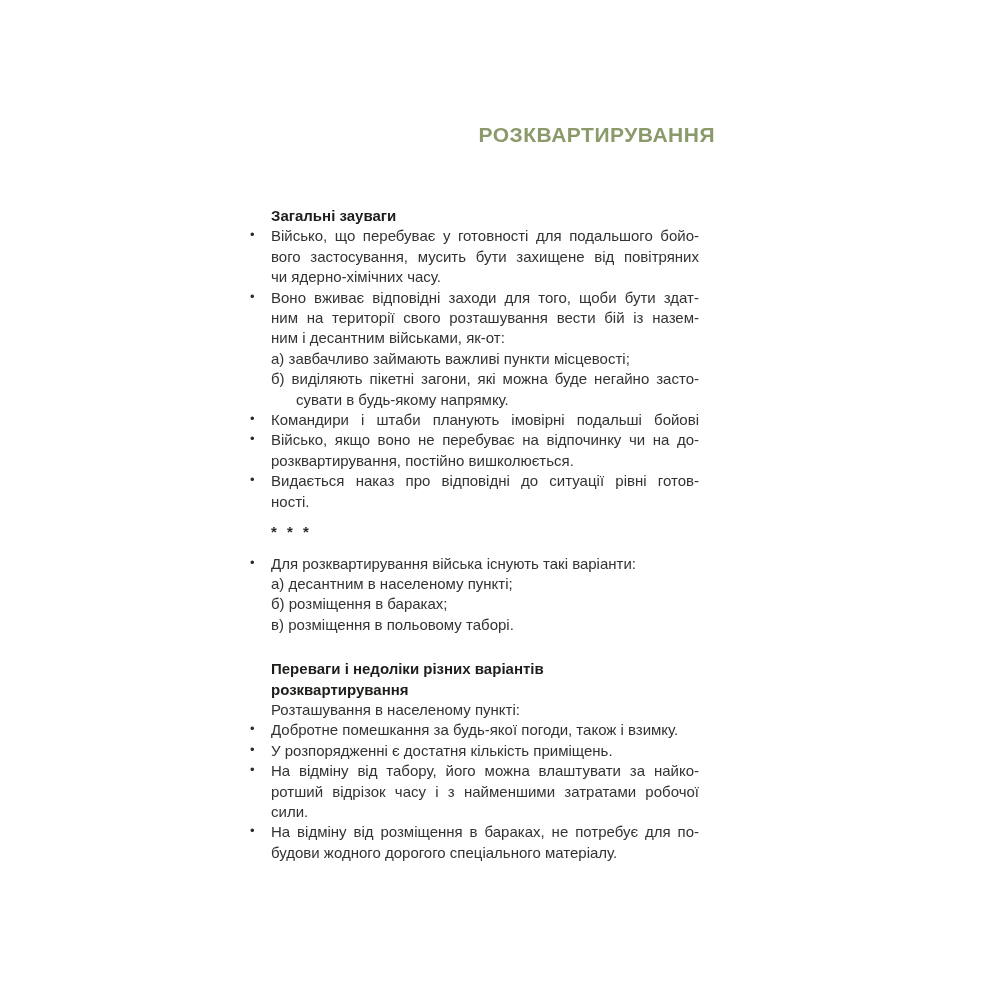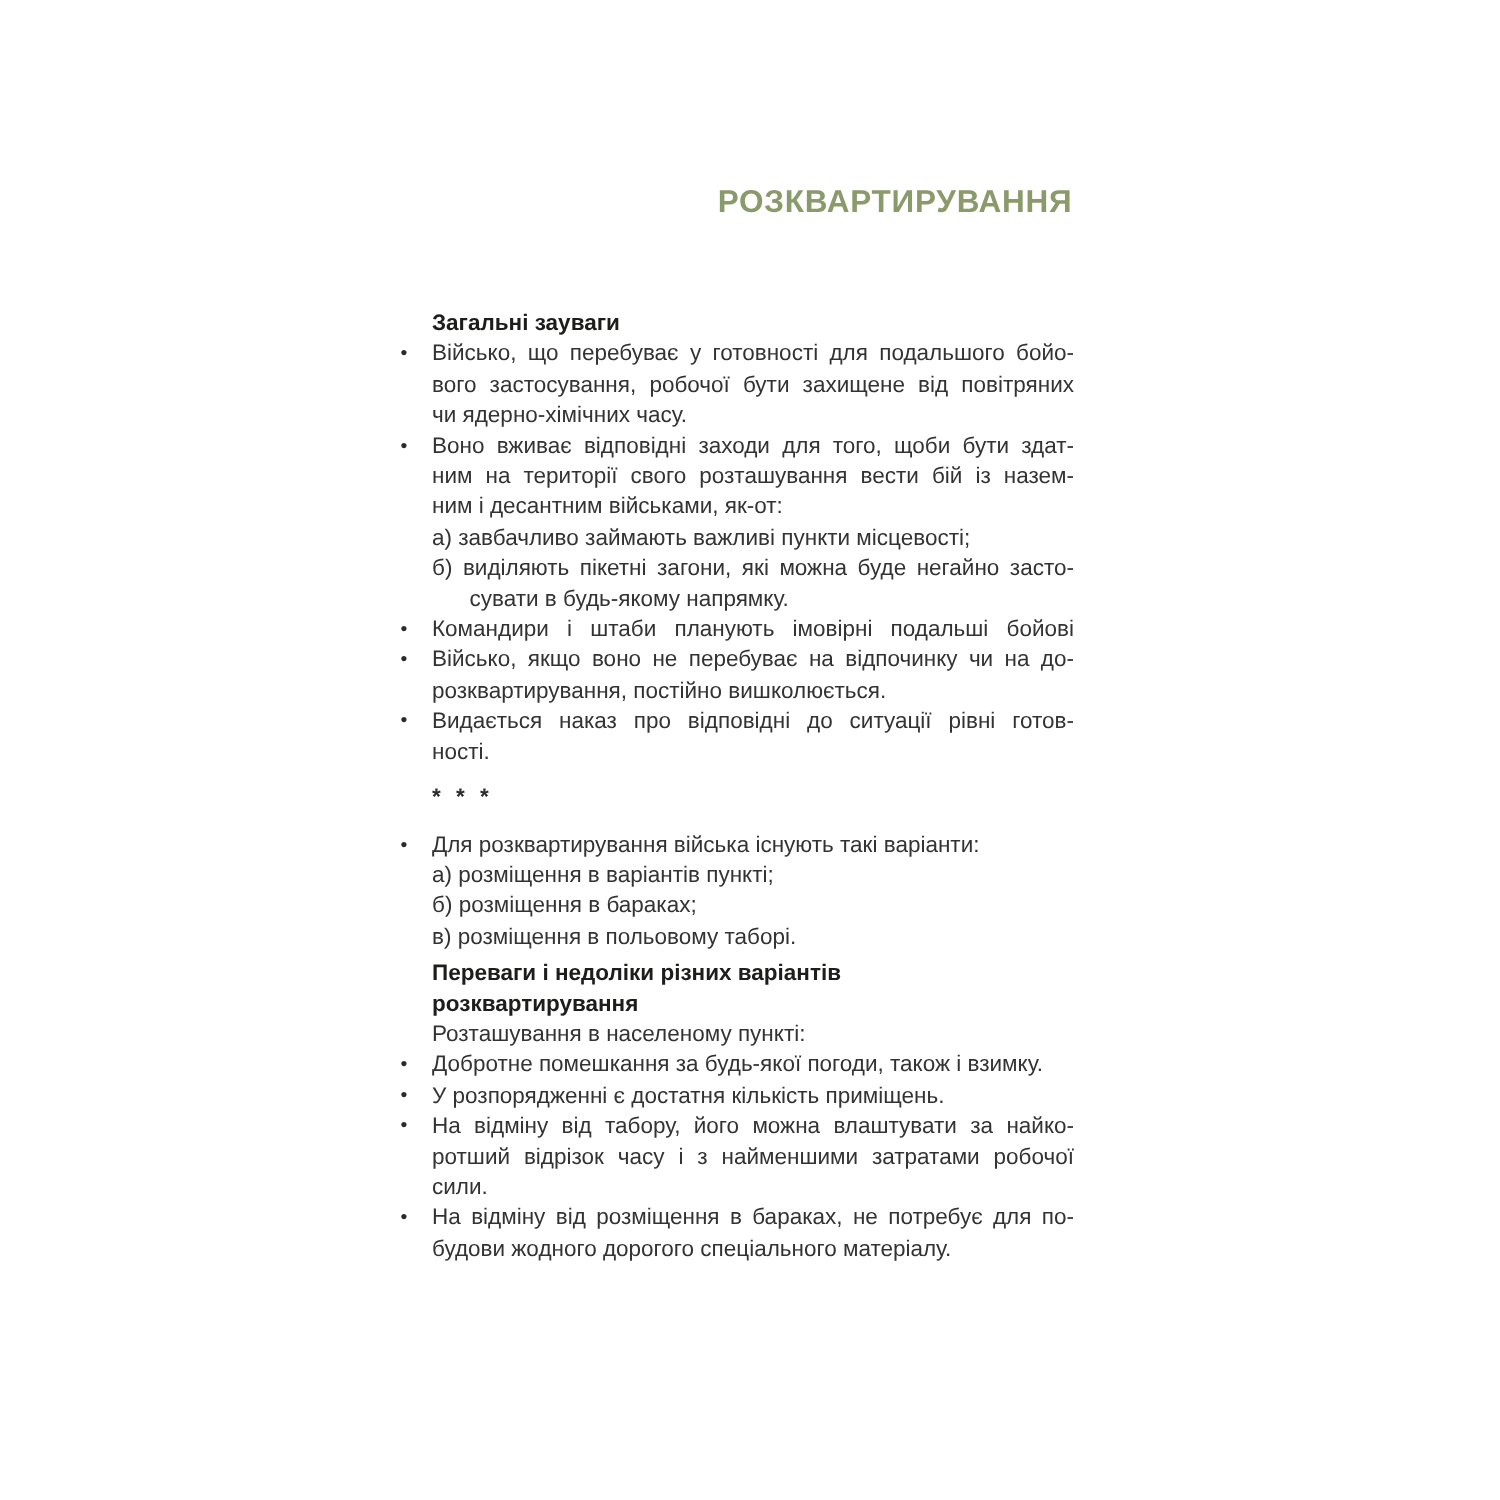--- a/index.html
+++ b/index.html
@@ -10,60 +10,60 @@
     overflow: hidden;
   }
   .page { position: relative; width: 1000px; height: 1000px; background: #ffffff; }
   .title {
     position: absolute; left: 278px; top: 122px; width: 437px;
     text-align: right;
     font-size: 21px; font-weight: bold; letter-spacing: 0.5px;
     line-height: 26px;
   }
   .column {
-    position: absolute; left: 288px; top: 206px; width: 428px;
+    position: absolute; left: 271px; top: 206px; width: 428px;
   }
   .tl {
     position: relative;
     font-size: 15px; line-height: 20.4px; color: #333333;
     white-space: nowrap;
   }
   .tl.j { white-space: normal; text-align: justify; text-align-last: justify; }
   .tl.hd { font-weight: bold; color: #1d1d1b; }
   .marker {
     position: absolute; left: -21px; top: -1px;
     font-size: 13px; color: #2b2b2b;
   }
   .sep { margin: 10px 0 11px 0; letter-spacing: 3px; font-weight: bold; color: #2b2b2b; }
-  .gap-heading { margin-top: 4px; }
+  .gap-heading { margin-top: 24px; }
 </style>
 </head>
 <body>
 
 <div class="page">
   <div class="title" style="color: rgb(138, 154, 107);">РОЗКВАРТИРУВАННЯ</div>
   <div class="column">
       <div class="tl hd">Загальні зауваги</div>
       <div class="tl j">Військо, що перебуває у готовності для подальшого бойо-<span class="marker">•</span></div>
-      <div class="tl j">вого застосування, робочої бути захищене від повітряних</div>
+      <div class="tl j">вого застосування, мусить бути захищене від повітряних</div>
       <div class="tl">чи ядерно-хімічних часу.</div>
       <div class="tl j">Воно вживає відповідні заходи для того, щоби бути здат-<span class="marker">•</span></div>
       <div class="tl j">ним на території свого розташування вести бій із назем-</div>
       <div class="tl">ним і десантним військами, як-от:</div>
       <div class="tl">а) завбачливо займають важливі пункти місцевості;</div>
       <div class="tl j">б) виділяють пікетні загони, які можна буде негайно засто-</div>
       <div class="tl" style="padding-left: 25px;">сувати в будь-якому напрямку.</div>
       <div class="tl j">Командири і штаби планують імовірні подальші бойові<span class="marker">•</span></div>
       <div class="tl j">Військо, якщо воно не перебуває на відпочинку чи на до-<span class="marker">•</span></div>
       <div class="tl">розквартирування, постійно вишколюється.</div>
       <div class="tl j">Видається наказ про відповідні до ситуації рівні готов-<span class="marker">•</span></div>
       <div class="tl">ності.</div>
       <div class="tl sep">* * *</div>
       <div class="tl">Для розквартирування війська існують такі варіанти:<span class="marker">•</span></div>
-      <div class="tl">а) розміщення в варіантів пункті;</div>
+      <div class="tl">а) десантним в населеному пункті;</div>
       <div class="tl">б) розміщення в бараках;</div>
       <div class="tl">в) розміщення в польовому таборі.</div>
       <div class="tl hd gap-heading">Переваги і недоліки різних варіантів</div>
       <div class="tl hd">розквартирування</div>
       <div class="tl">Розташування в населеному пункті:</div>
       <div class="tl">Добротне помешкання за будь-якої погоди, також і взимку.<span class="marker">•</span></div>
       <div class="tl">У розпорядженні є достатня кількість приміщень.<span class="marker">•</span></div>
       <div class="tl j">На відміну від табору, його можна влаштувати за найко-<span class="marker">•</span></div>
       <div class="tl j">ротший відрізок часу і з найменшими затратами робочої</div>
       <div class="tl">сили.</div>

